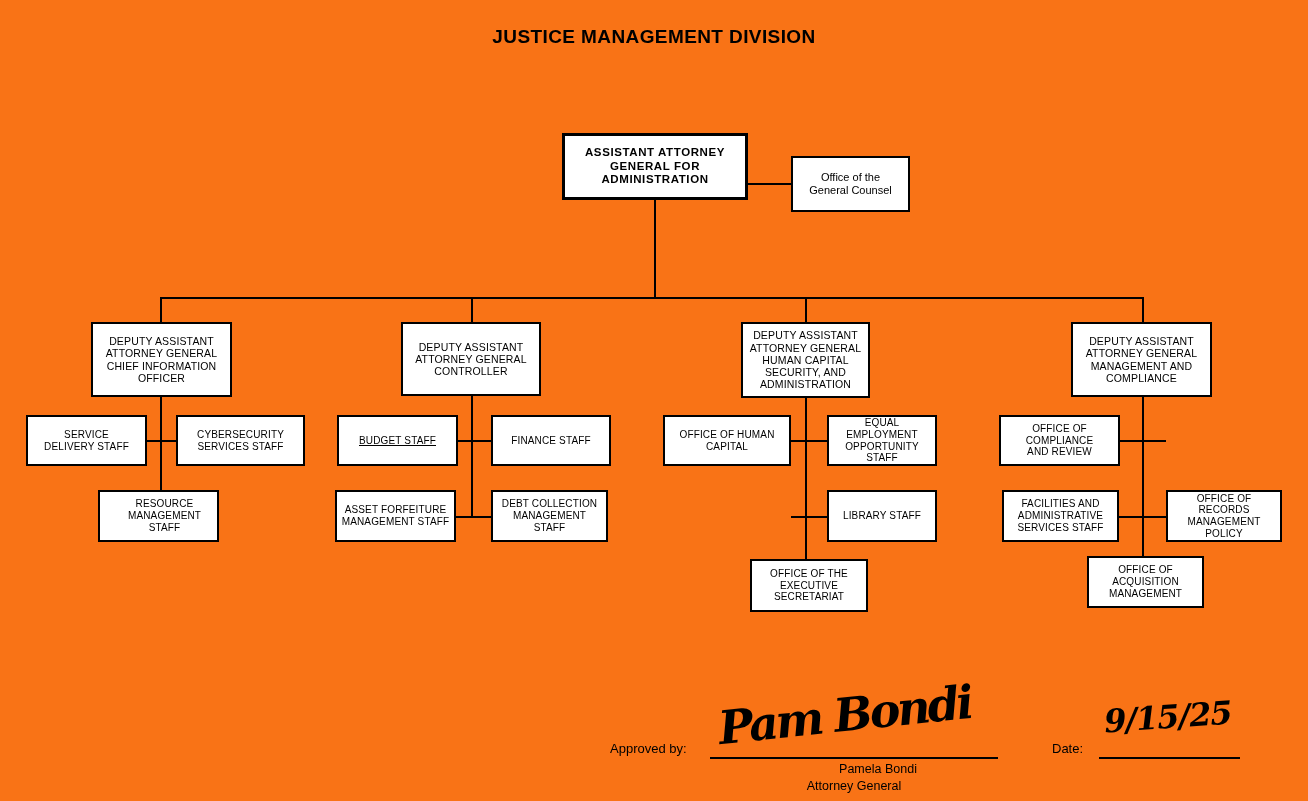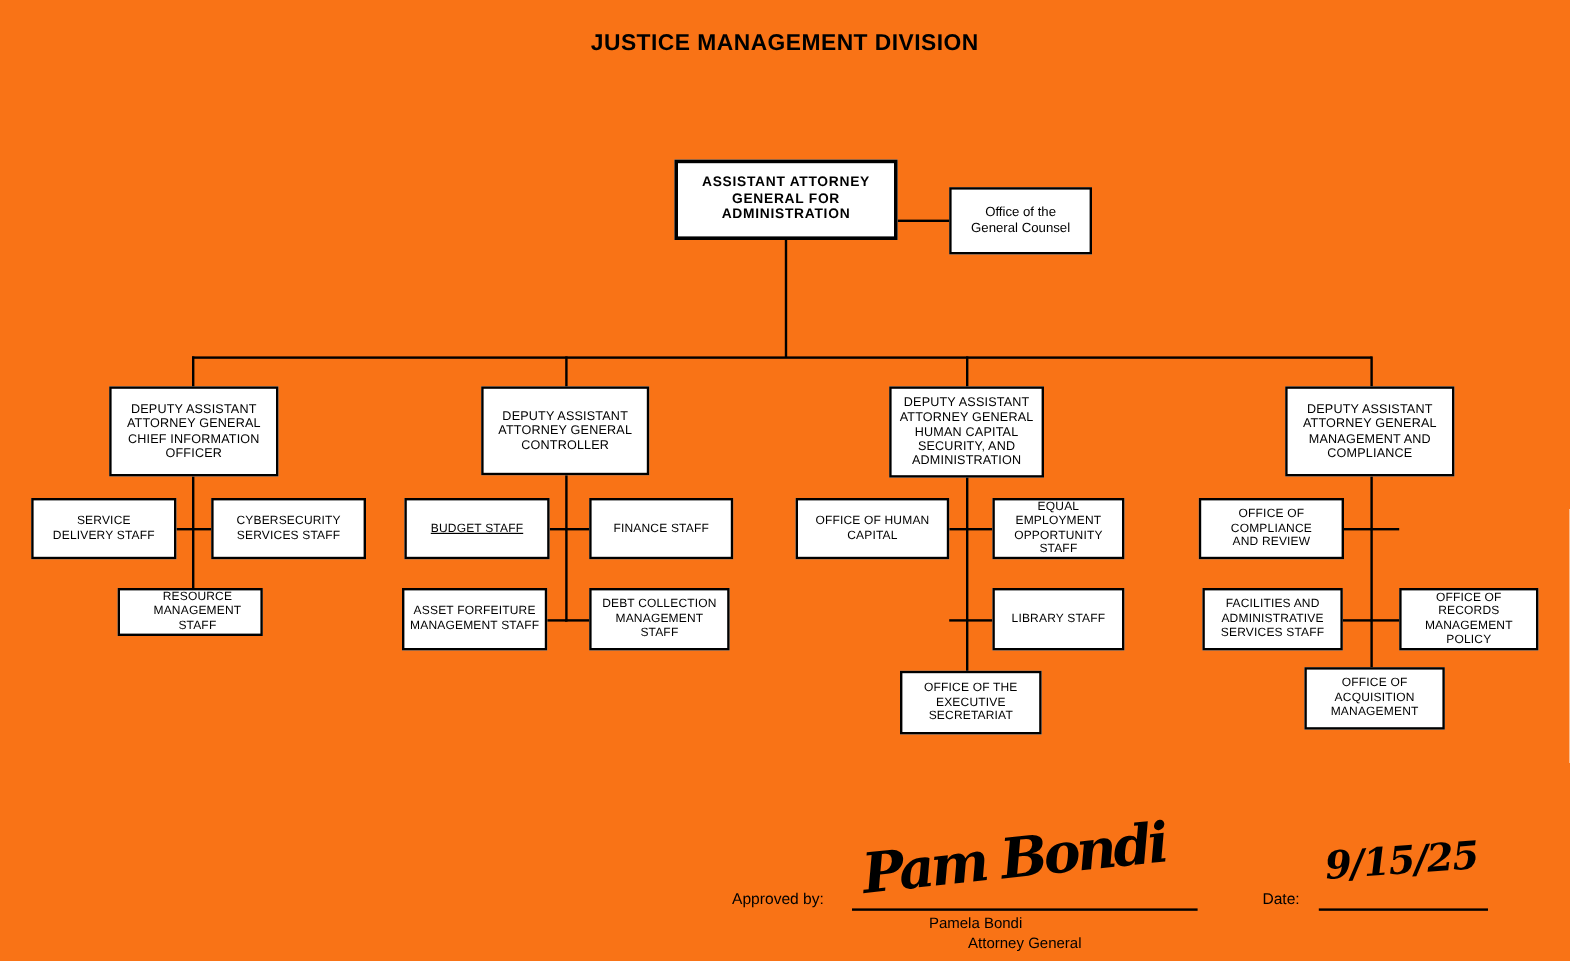--- a/index.html
+++ b/index.html
@@ -159,21 +159,21 @@
   <div class="conn h" style="left:160px; top:440px; width:16px;"></div>
   <div class="node unit" style="left:26px; top:415px; width:121px; height:51px;">
     <span class="label">SERVICE
 DELIVERY STAFF</span>
   </div>
   <div class="node unit" style="left:176px; top:415px; width:129px; height:51px;">
     <span class="label">CYBERSECURITY
 SERVICES  STAFF</span>
   </div>
 
-  <div class="node unit" style="left:98px; top:490px; width:121px; height:40px;padding-left:12px;">
+  <div class="node unit" style="left:98px; top:490px; width:121px; height:52px;padding-left:12px;">
     <span class="label">RESOURCE
 MANAGEMENT STAFF</span>
   </div>
 
   <div class="conn v" style="left:471px; top:297px; height:26px;"></div>
   <div class="node deputy" style="left:401px; top:322px; width:140px; height:74px;">
     <span class="label">DEPUTY ASSISTANT
 ATTORNEY GENERAL
 CONTROLLER</span>
   </div>
@@ -266,21 +266,21 @@
 ACQUISITION
 MANAGEMENT</span>
   </div>
 
   <div class="sig-label" style="left:610px; top:741px;">Approved by:</div>
 
   <div class="handwritten" id="signature-mark">Pam Bondi</div>
 
   <div class="rule" style="left:710px; top:757px; width:288px;"></div>
 
-  <div class="sig-name" style="left:669px; top:762px; width:288px;">Pamela Bondi</div>
+  <div class="sig-name" style="left:734px; top:762px; width:288px;">Pamela Bondi</div>
   <div class="sig-name" style="left:710px; top:779px; width:288px;">Attorney General</div>
 
   <div class="sig-label" style="left:1052px; top:741px;">Date:</div>
 
   <div class="handwritten" id="date-mark">9/15/25</div>
 
   <div class="rule" style="left:1099px; top:757px; width:141px;"></div>
 
 </div>
 

